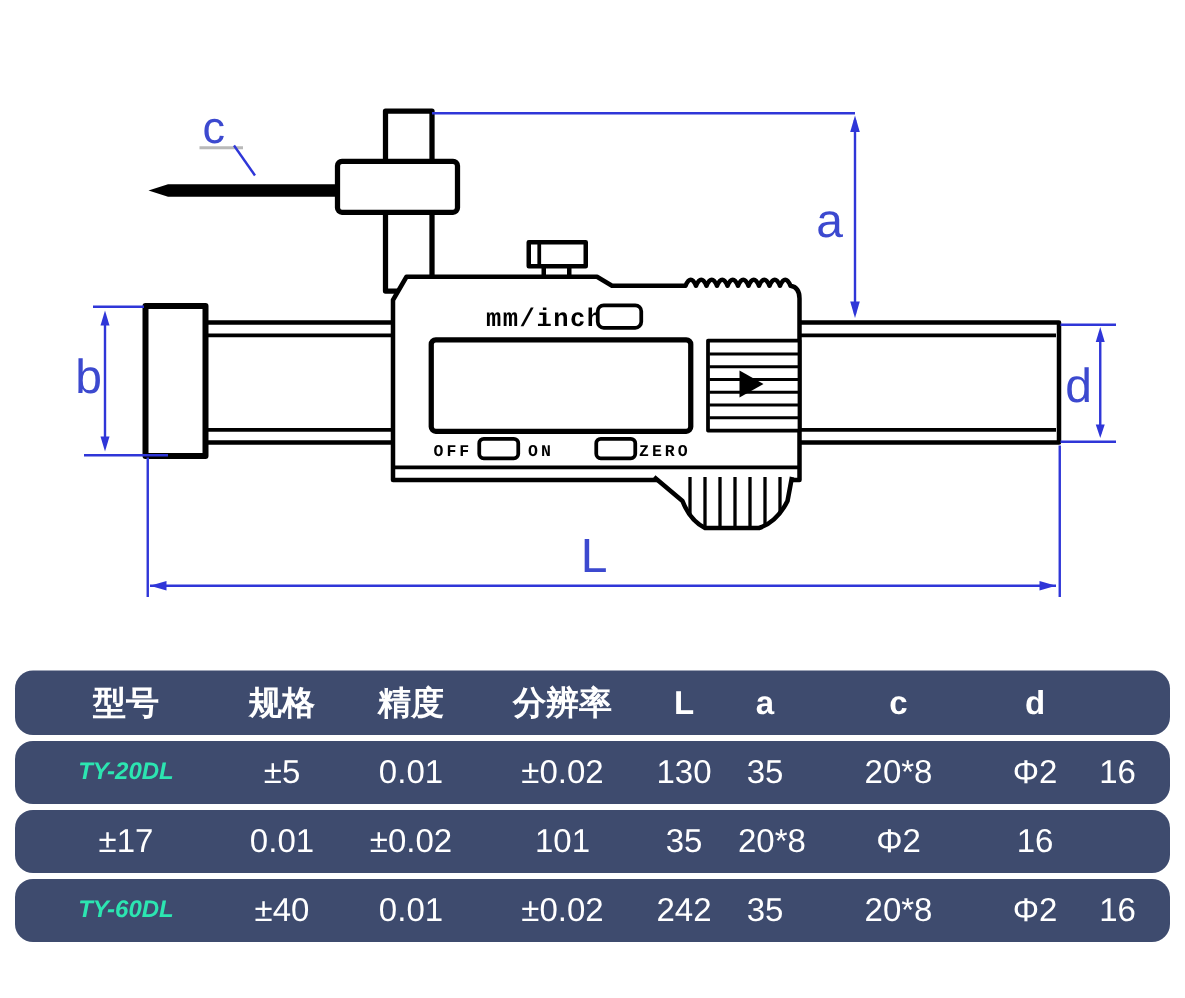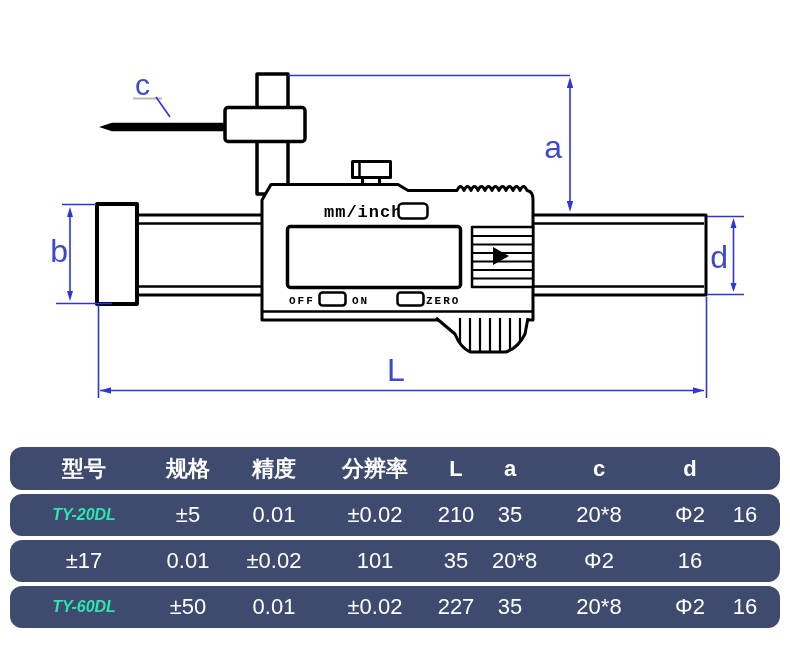--- a/index.html
+++ b/index.html
@@ -147,44 +147,44 @@
       <span class="cell">a</span>
       <span class="cell">c</span>
       <span class="cell">d</span>
     </div>
 
     <div class="trow">
       <span class="cell model">TY-20DL</span>
       <span class="cell">±5</span>
       <span class="cell">0.01</span>
       <span class="cell">±0.02</span>
-      <span class="cell">210</span>
+      <span class="cell">130</span>
       <span class="cell">35</span>
       <span class="cell">20*8</span>
       <span class="cell">Φ2</span>
       <span class="cell">16</span>
     </div>
 
     <div class="trow">
       <span class="cell">±17</span>
       <span class="cell">0.01</span>
       <span class="cell">±0.02</span>
       <span class="cell">101</span>
       <span class="cell">35</span>
       <span class="cell">20*8</span>
       <span class="cell">Φ2</span>
       <span class="cell">16</span>
     </div>
 
     <div class="trow">
       <span class="cell model">TY-60DL</span>
-      <span class="cell">±50</span>
+      <span class="cell">±40</span>
       <span class="cell">0.01</span>
       <span class="cell">±0.02</span>
-      <span class="cell">227</span>
+      <span class="cell">242</span>
       <span class="cell">35</span>
       <span class="cell">20*8</span>
       <span class="cell">Φ2</span>
       <span class="cell">16</span>
     </div>
 
   </div>
 </div>
 
 </body></html>

